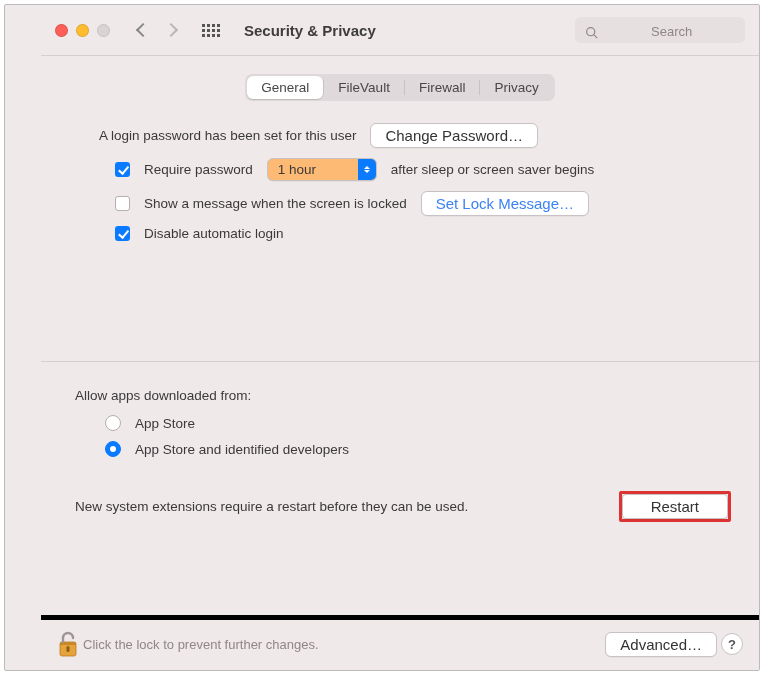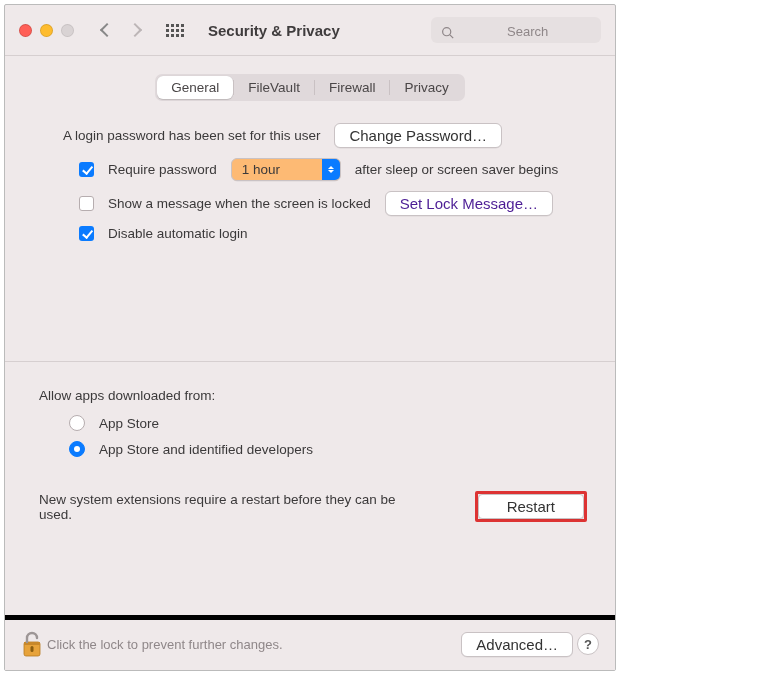--- a/index.html
+++ b/index.html
@@ -6,28 +6,29 @@
     body {
       font-family: -apple-system, "Helvetica Neue", Arial, sans-serif;
       font-size: 13px;
       color: #333;
       background: #fff;
       width: 764px;
       height: 675px;
       overflow: hidden;
     }
     .window {
-      width: 612px;
+      width: 756px;
       height: 667px;
       margin: 4px;
       border: 1px solid #bbb;
       background: #efe9ea;
       display: flex;
       flex-direction: column;
       border-radius: 2px;
+      padding-left: 36px;
     }
     .toolbar {
       height: 50px;
       display: flex;
       align-items: center;
       padding: 0 14px;
       gap: 10px;
     }
     .traffic { display: flex; gap: 8px; margin-right: 10px;}
     .dot { width: 13px; height: 13px; border-radius: 50%; }
@@ -90,21 +91,21 @@
       background:#fff;
       border:0.5px solid #c9c2c4;
       border-radius:6px;
       padding:3px 14px;
       font-size:15px;
       color:#333;
       box-shadow:0 0.5px 0.5px rgba(0,0,0,0.08);
       cursor:default;
       white-space:nowrap;
     }
-    .btn.disabled{ color:#4c1d95;text-align:right; }
+    .btn.disabled{ color:#3b82f6;text-align:right; }
     
     .checkbox{
       width:15px;height:15px;border-radius:3px;
       display:inline-flex;align-items:center;justify-content:center;
       flex-shrink:0;
     }
     .checkbox.checked{ background:#0a7bff; }
     .checkbox.unchecked{ background:#fff; border:0.5px solid #b6adaf;}
     .checkbox.checked::after{
       content:""; width:4px; height:8px; border:solid #fff; border-width:0 2px 2px 0; transform:rotate(40deg) translateY(-1px);

